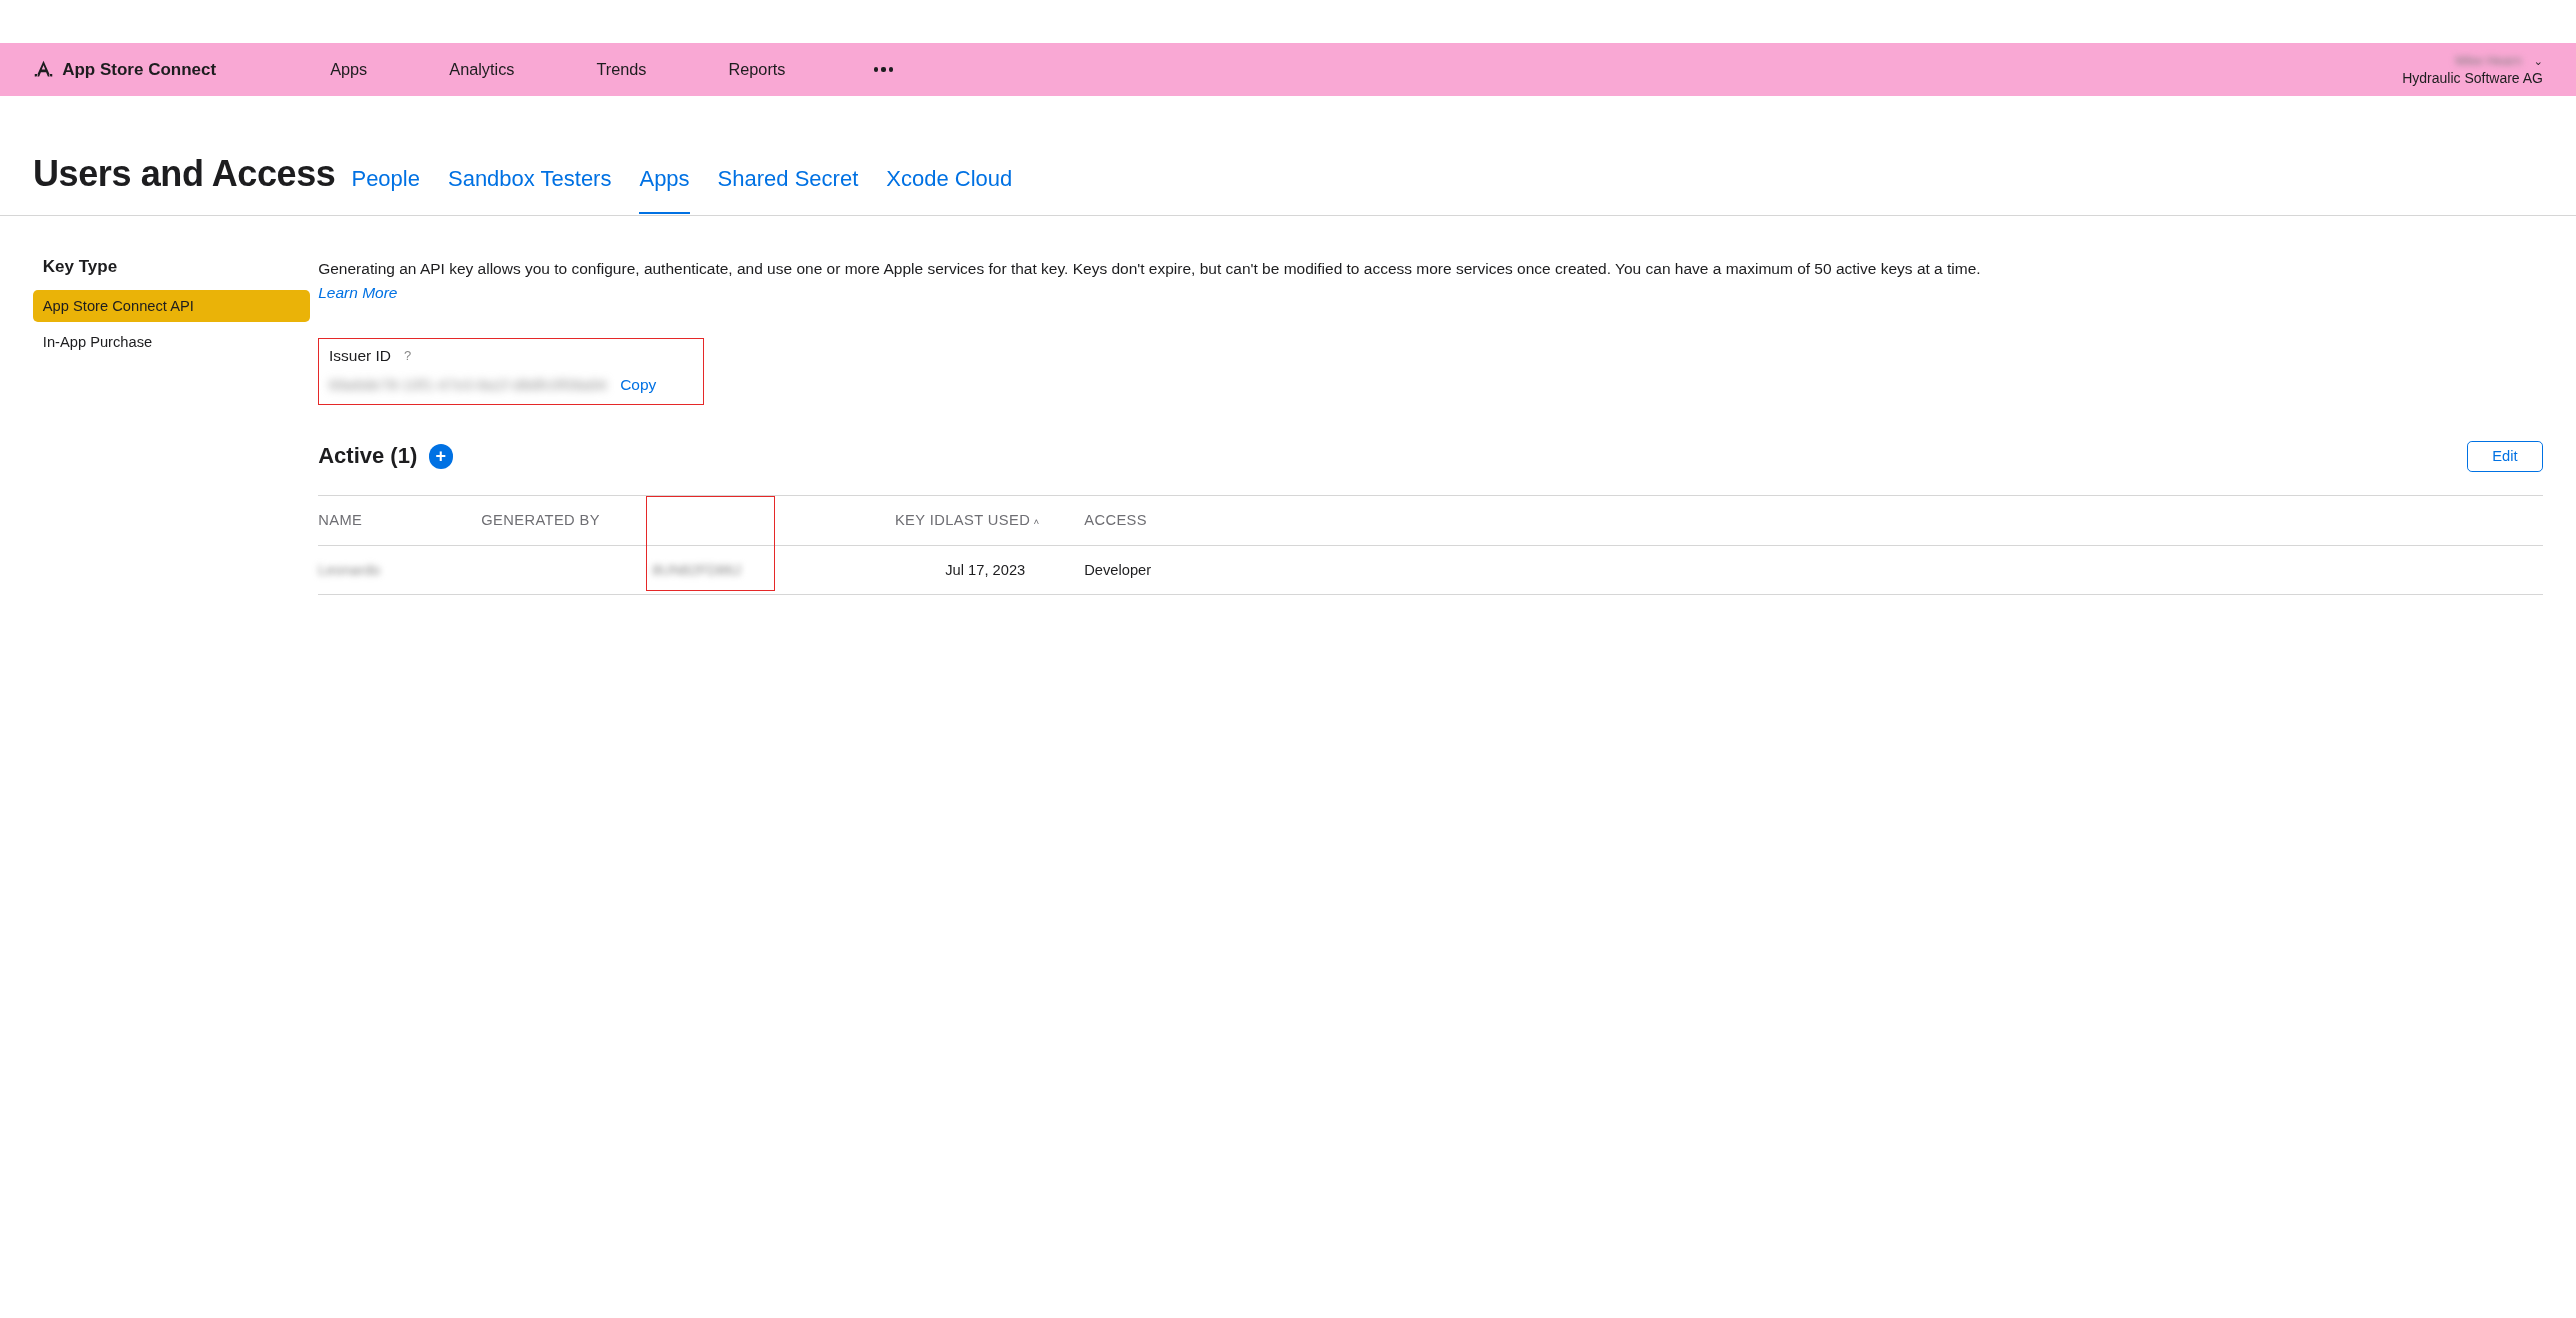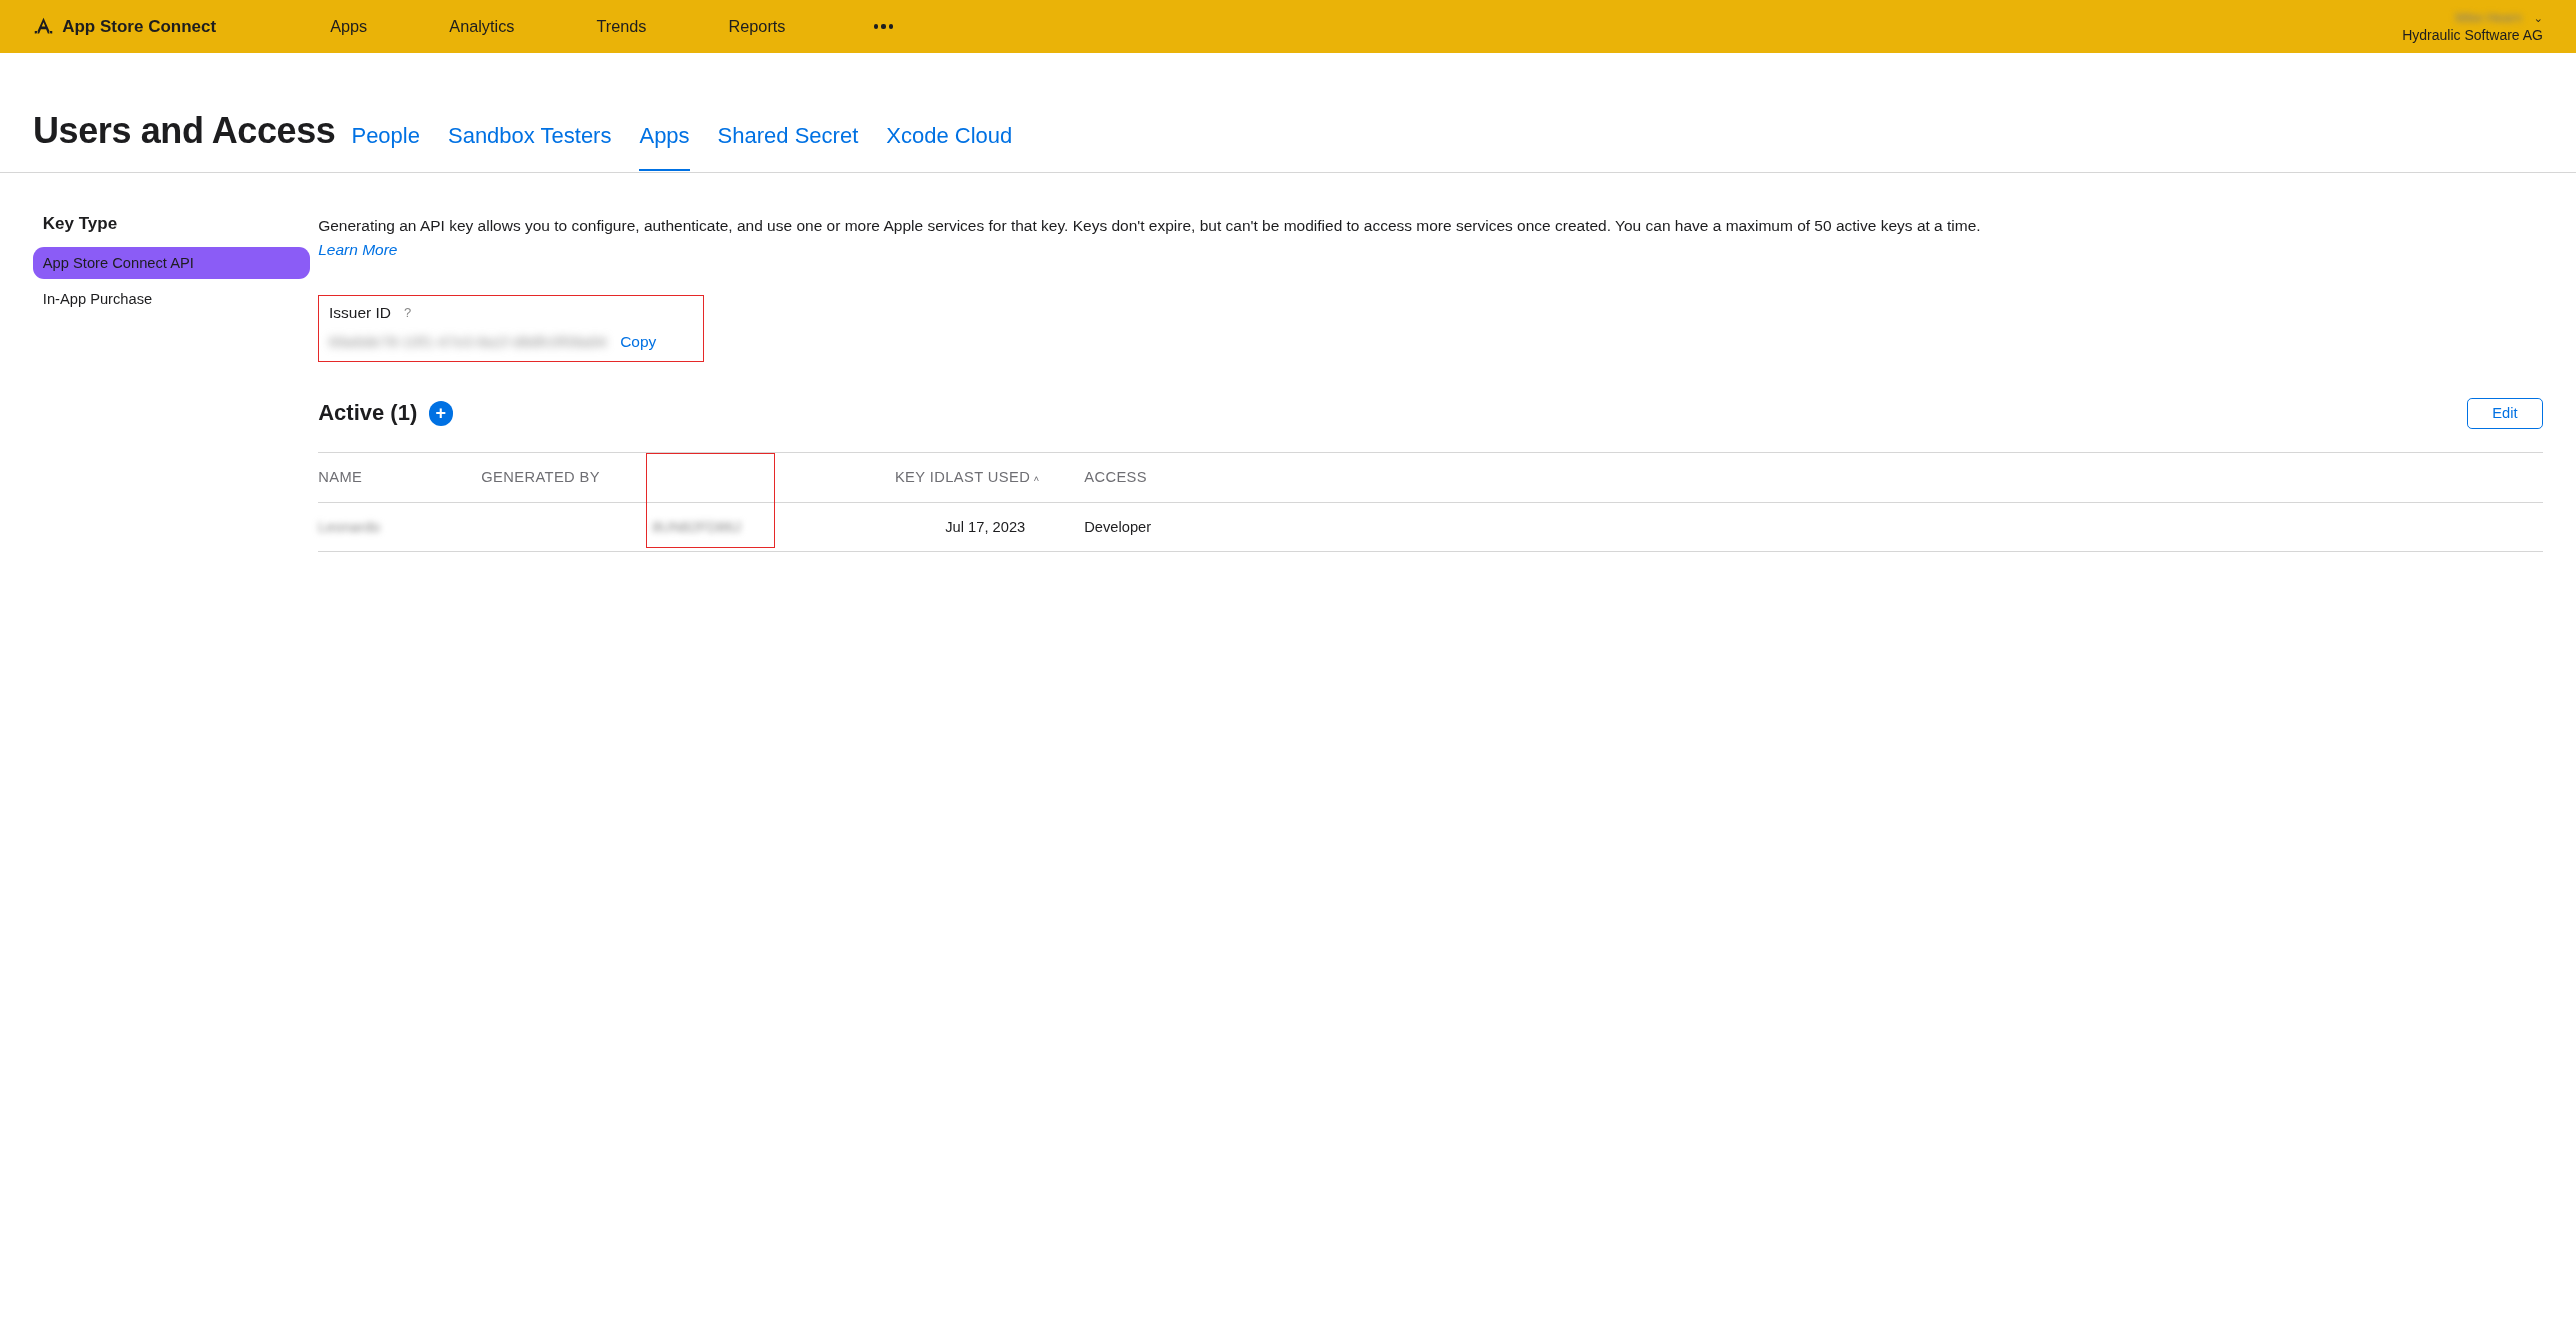--- a/index.html
+++ b/index.html
@@ -6,25 +6,26 @@
       margin: 0;
       padding: 0;
       box-sizing: border-box;
     }
     body {
       font-family: -apple-system, BlinkMacSystemFont, "Segoe UI", Helvetica, Arial, sans-serif;
       background: #fff;
       color: #1d1d1f;
     }
     .top-nav {
-      background: #eab308;
+      background: #f9a8d4;
       height: 53px;
       display: flex;
       align-items: center;
       padding: 0 33px;
+      margin-top: 43px;
     }
     .brand {
       display: flex;
       align-items: center;
       gap: 8.2px;
       font-size: 17px;
       font-weight: 600;
       margin-right: 114px;
     }
     .brand svg {
@@ -117,22 +118,21 @@
       padding-left: 9.8px;
     }
     .sidebar-item {
       font-size: 14.7px;
       padding: 8.2px 9.8px;
       border-radius: 4.9px;
       cursor: pointer;
       margin-bottom: 3.3px;
     }
     .sidebar-item.active {
-      background: #8b5cf6;
-      border-radius: 11px;
+      background: #eab308;
     }
     .main {
       flex: 1;
       padding-left: 8.2px;
     }
     .description {
       font-size: 15.5px;
       line-height: 1.5;
       color: #1d1d1f;
       margin-bottom: 3.3px;

